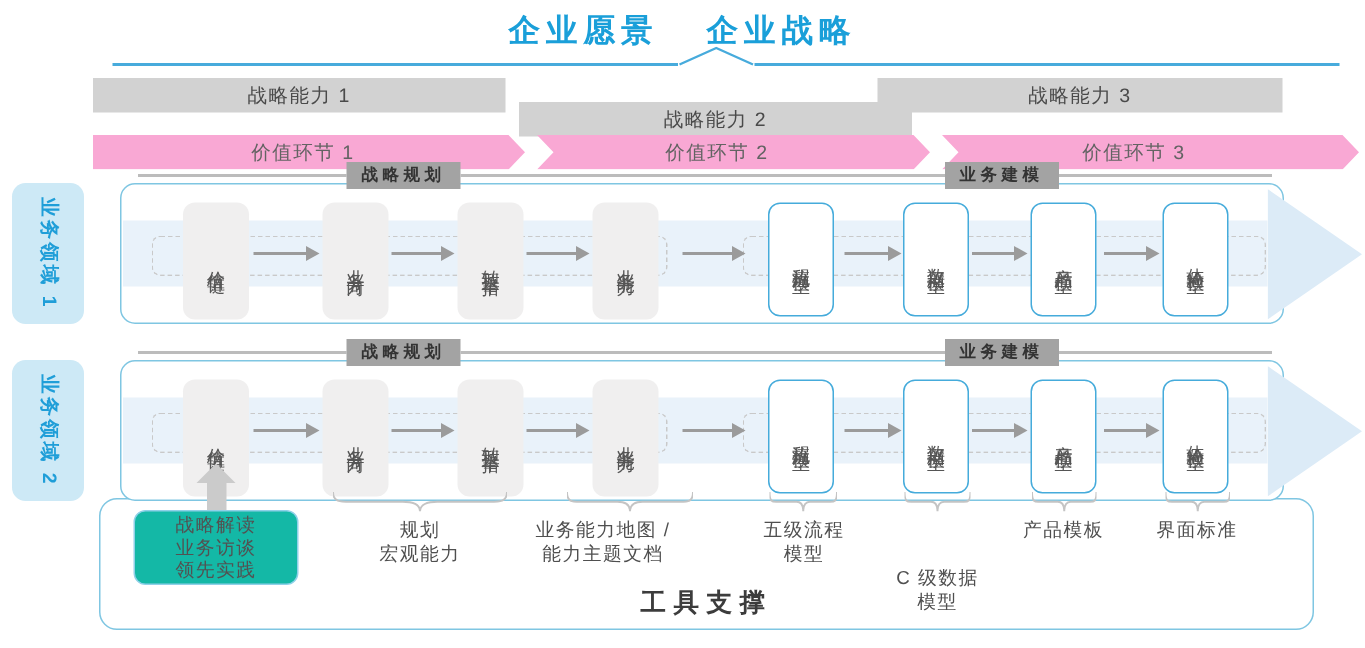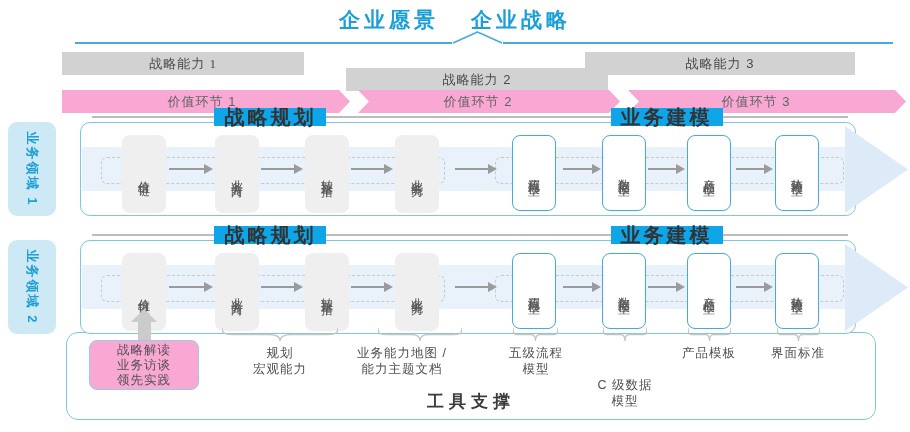--- a/index.html
+++ b/index.html
@@ -48,30 +48,30 @@
   .harrow{position:absolute;top:45px;height:1.6px;background:#9b9b9b;}
   .harrow::after{content:'';position:absolute;right:-2px;top:-4.4px;width:0;height:0;
     border-left:9px solid #9b9b9b;border-top:5px solid transparent;border-bottom:5px solid transparent;}
 
   
   .panel-titles{left:92px;width:756px;height:18px;display:flex;align-items:center;z-index:2;}
   .tline{height:1.5px;background:#bcbcbc;}
   .tline.g1{flex:125 0 0;}
   .tline.g2{flex:290 0 0;}
   .tline.g3{flex:128 0 0;}
-  .ptitle{background:#0ea5e9;padding:0 10px;font-size:20px;font-weight:bold;color:#333;
+  .ptitle{background:#a3a3a3;padding:0 10px;font-size:11px;font-weight:bold;color:#333;
     letter-spacing:3px;white-space:nowrap;line-height:18px;}
 
   
   .tool-box{left:66px;top:332px;width:810px;height:88px;border:1.6px solid #7fc6e2;border-radius:12px;
     box-sizing:border-box;z-index:0;}
   .footer-label{left:66px;top:390px;width:810px;text-align:center;font-size:17px;font-weight:bold;
     color:#3c3c3c;letter-spacing:5px;z-index:2;}
   .brace{position:absolute;top:328px;height:13px;z-index:2;}
-  .src-box{left:89px;top:340px;width:108px;height:48px;background:#f9a8d4;border:1.3px solid #8fd0e8;
+  .src-box{left:89px;top:340px;width:108px;height:48px;background:#14b8a6;border:1.3px solid #8fd0e8;
     border-radius:8px;display:flex;flex-direction:column;align-items:center;justify-content:center;z-index:2;}
   .src-box span{font-size:12.5px;color:#525252;line-height:15px;letter-spacing:1px;}
   .ann{top:345px;text-align:center;font-size:12.5px;color:#4f4f4f;line-height:16px;letter-spacing:1px;z-index:2;}
   .up-arrow-stem{left:138px;top:321px;width:13px;height:20px;background:#cbcbcb;z-index:2;}
   .up-arrow-head{left:131px;top:309px;width:0;height:0;border-left:13px solid transparent;
     border-right:13px solid transparent;border-bottom:13px solid #cbcbcb;z-index:2;}
 </style>
 </head>
 <body>
 
@@ -80,21 +80,21 @@
   <div class="abs top-title">
     <span>企业愿景</span>
     <span>企业战略</span>
   </div>
   <div class="abs hline l"></div>
   <div class="abs hline r"></div>
   <svg class="abs" style="left:452px;top:31px;" width="51" height="13">
     <path d="M1,12 L25.5,1 L50,12" fill="#ffffff" stroke="#47abdc" stroke-width="1.6" stroke-linejoin="round"></path>
   </svg>
 
-  <div class="abs cap-seg" style="left:62px;width:242px;font-family:Liberation Serif, serif;">
+  <div class="abs cap-seg" style="left:62px;width:275px;">
     <span>战略能力 1</span>
   </div>
   <div class="abs cap-seg" style="left:346px;width:262px;margin-top:16px;">
     <span>战略能力 2</span>
   </div>
   <div class="abs cap-seg" style="left:585px;width:270px;">
     <span>战略能力 3</span>
   </div>
 
   <div class="abs val-seg val-tip" style="left:62px;width:288px;">

